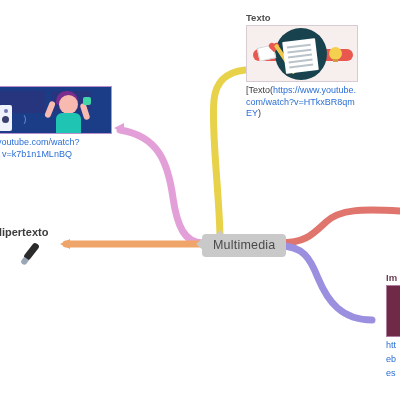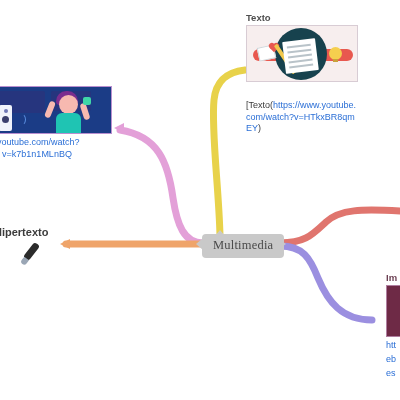--- a/index.html
+++ b/index.html
@@ -28,21 +28,20 @@
     left: 202px;
     top: 234px;
     padding: 4px 11px 5px 11px;
     background: #c9c9c9;
     border-radius: 4px;
     color: #4a4a4a;
     font-size: 12.5px;
     letter-spacing: .2px;
     white-space: nowrap;
     z-index: 6;
-    font-family: Liberation Serif, serif;
   }
 
   
   .topic { position: absolute; z-index: 5; }
   .topic-label {
     font-size: 9.5px;
     color: #4f4f4f;
     margin-bottom: 2px;
     white-space: nowrap;
     font-weight: bold;
@@ -197,21 +196,21 @@
     background: #e8584f;
     transform: rotate(45deg);
   }
   .tx-heart::before, .tx-heart::after {
     content: ""; position: absolute;
     width: 6px; height: 6px; background: #e8584f;
     border-radius: 50%;
   }
   .tx-heart::before { left: -3px; top: 0; }
   .tx-heart::after { left: 0; top: -3px; }
-  #node-texto .topic-link { margin-top: 18px; }
+  #node-texto .topic-link { margin-top: 3px; }
 
   
   #node-hipertexto { left: -6px; top: 226px; }
   #node-hipertexto .topic-label {
     font-size: 11px;
     color: #3c3c3c;
   }
   .mic-icon {
     position: absolute;
     left: 34px; top: 16px;

